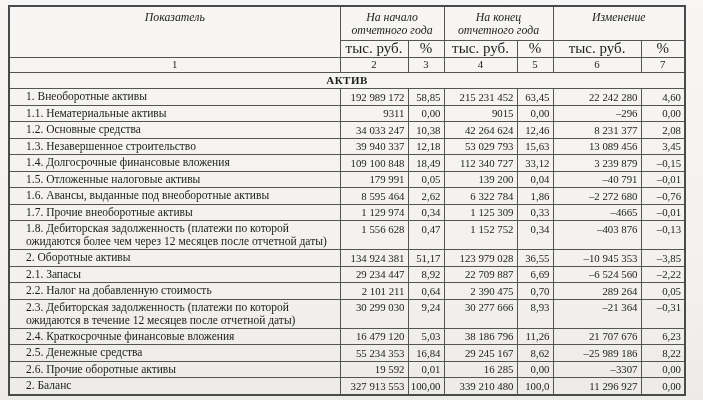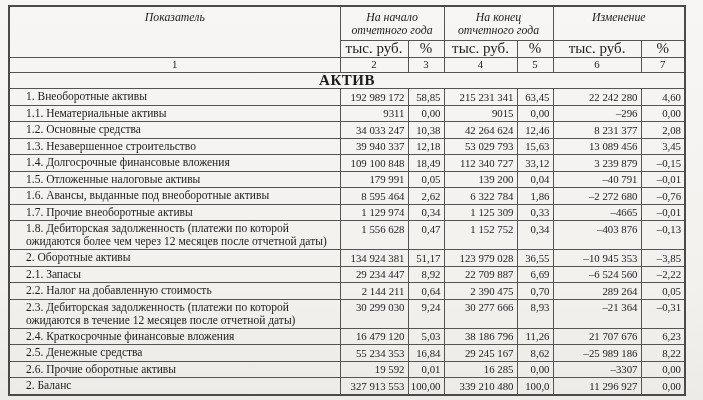--- a/index.html
+++ b/index.html
@@ -56,21 +56,21 @@
   }
   td.colnum {
     text-align: center;
     font-size: 10.8px;
     height: 13px;
     padding: 0 2px 1px 2px;
   }
   td.section {
     text-align: center;
     font-weight: bold;
-    font-size: 15px;
+    font-size: 11px;
     letter-spacing: 0.5px;
     height: 13px;
     padding: 1px 2px;
   }
   td.label {
     text-align: left;
     padding-left: 16px;
     padding-right: 4px;
     font-size: 11.5px;
   }
@@ -125,21 +125,21 @@
     </thead>
     <tbody>
       <tr>
         <td colspan="7" class="section">АКТИВ</td>
       </tr>
 
     <tr>
           <td class="label">1. Внеоборотные активы</td>
           <td class="num">192 989 172</td>
           <td class="num">58,85</td>
-          <td class="num">215 231 341</td>
+          <td class="num">215 231 452</td>
           <td class="num">63,45</td>
           <td class="num">22 242 280</td>
           <td class="num">4,60</td>
         </tr>
         <tr>
           <td class="label">1.1. Нематериальные активы</td>
           <td class="num">9311</td>
           <td class="num">0,00</td>
           <td class="num">9015</td>
           <td class="num">0,00</td>
@@ -222,21 +222,21 @@
           <td class="label">2.1. Запасы</td>
           <td class="num">29 234 447</td>
           <td class="num">8,92</td>
           <td class="num">22 709 887</td>
           <td class="num">6,69</td>
           <td class="num">–6 524 560</td>
           <td class="num">–2,22</td>
         </tr>
         <tr>
           <td class="label">2.2. Налог на добавленную стоимость</td>
-          <td class="num">2 144 211</td>
+          <td class="num">2 101 211</td>
           <td class="num">0,64</td>
           <td class="num">2 390 475</td>
           <td class="num">0,70</td>
           <td class="num">289 264</td>
           <td class="num">0,05</td>
         </tr>
         <tr>
           <td class="label">2.3. Дебиторская задолженность (платежи по которой ожидаются в течение 12 месяцев после отчетной даты)</td>
           <td class="num">30 299 030</td>
           <td class="num">9,24</td>

